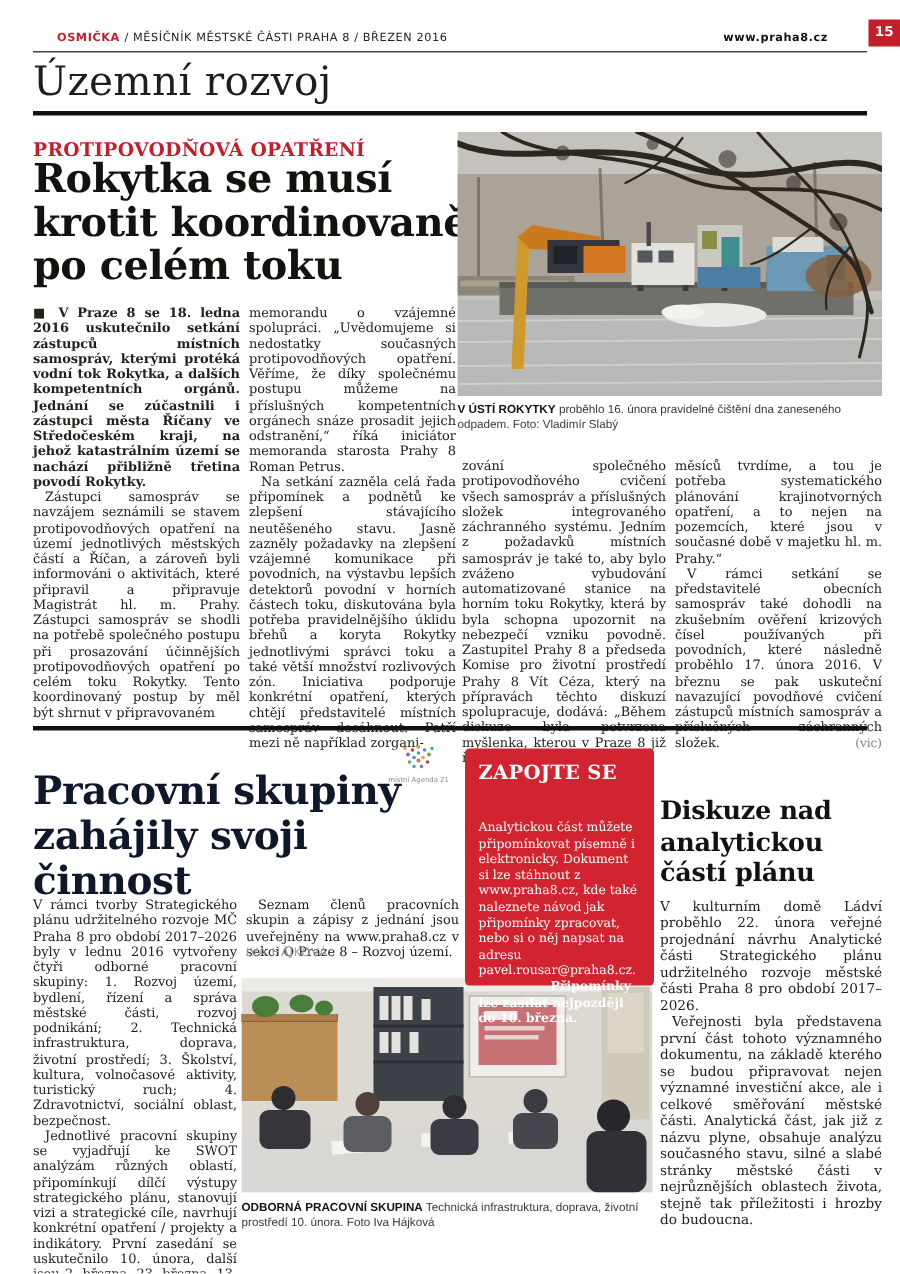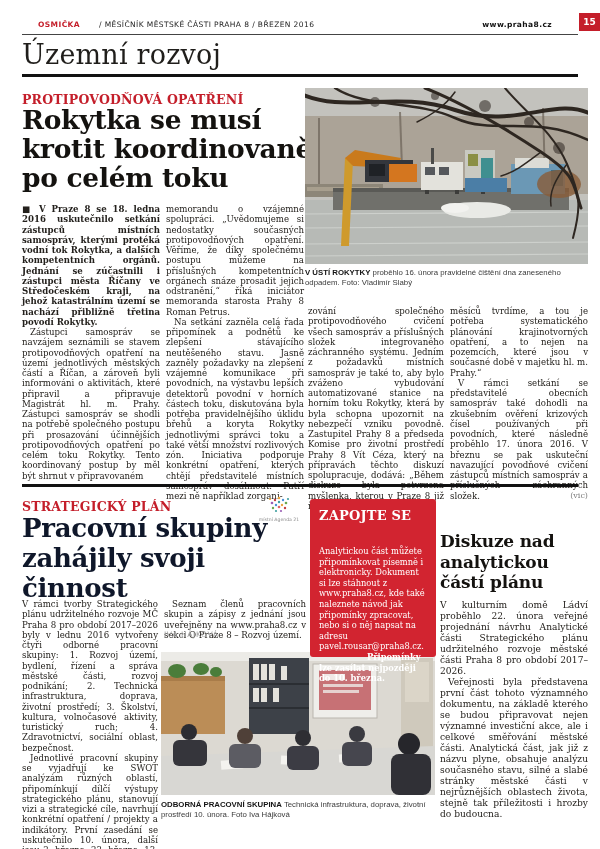--- a/index.html
+++ b/index.html
@@ -11,21 +11,21 @@
   *{margin:0;padding:0;box-sizing:border-box;}
   html,body{background:#ffffff;}
   body{font-family:"DejaVu Serif", serif;color:var(--ink);}
   .page{position:relative;width:600px;height:849px;background:#fff;overflow:hidden;}
 
   
   .mast{position:absolute;left:22px;top:17px;right:22px;height:14px;
         font-family:"DejaVu Sans", sans-serif;font-size:7.5px;letter-spacing:.4px;
         display:flex;align-items:center;}
   .mast .brand{color:var(--accent);font-weight:bold;padding-left:16px;}
-  .mast .rest{color:#222;margin-left:19px;}
+  .mast .rest{color:#222;margin-left:3px;}
   .mast .site{margin-left:auto;font-weight:bold;color:#111;}
   .pagenum{position:absolute;right:0;top:13px;width:21px;height:18px;background:var(--accent);
            color:#fff;font-family:"DejaVu Sans", sans-serif;font-weight:bold;font-size:9px;
            display:flex;align-items:center;justify-content:center;}
   .rule-thin{position:absolute;left:22px;right:22px;top:34px;border-top:1px solid #444;}
   .section-title{position:absolute;left:22px;top:39px;font-family:"DejaVu Serif", serif;
                  font-size:27px;font-weight:normal;color:#201e1b;letter-spacing:.2px;}
   .rule-thick{position:absolute;left:22px;right:22px;top:74px;border-top:3px solid #111;}
 
   .kicker{font-family:"DejaVu Serif", serif;font-weight:bold;color:var(--accent);
@@ -174,21 +174,20 @@
   <div class="body-col" style="left:308px;top:306px;width:136px;">
     <p>zování společného protipovodňového cvičení všech samospráv a příslušných složek integrovaného záchranného systému. Jedním z požadavků místních samospráv je také to, aby bylo zváženo vybudování automatizované stanice na horním toku Rokytky, která by byla schopna upozornit na nebezpečí vzniku povodně. Zastupitel Prahy 8 a předseda Komise pro životní prostředí Prahy 8 Vít Céza, který na přípravách těchto diskuzí spolupracuje, dodává: „Během diskuze byla potvrzena myšlenka, kterou v Praze 8 již řadu</p>
   </div>
   <div class="body-col" style="left:450px;top:306px;width:138px;">
     <p>měsíců tvrdíme, a tou je potřeba systematického plánování krajinotvorných opatření, a to nejen na pozemcích, které jsou v současné době v majetku hl. m. Prahy.“</p>
     <p><span>V rámci setkání se představitelé obecních samospráv také dohodli na zkušebním ověření krizových čísel používaných při povodních, které následně proběhlo 17. února 2016. V březnu se pak uskuteční navazující povodňové cvičení zástupců místních samospráv a příslušných záchranných složek.</span><span class="signoff">(vic)</span></p>
   </div>
 
   <div class="divider"></div>
 
-  <div class="kicker kicker2">STRATEGICKÝ PLÁN</div>
   <div class="agenda">
     <svg width="34" height="22" viewBox="0 0 34 22" aria-hidden="true">
       <g>
         <circle cx="17" cy="4" r="1.3" fill="#e8a33d"></circle>
           <circle cx="21" cy="6" r="1.2" fill="#4a90d9"></circle>
         <circle cx="13" cy="6" r="1.2" fill="#c43f3f"></circle>
           <circle cx="24" cy="9" r="1.3" fill="#6aa84f"></circle>
         <circle cx="10" cy="9" r="1.3" fill="#9a5fb5"></circle>
           <circle cx="17" cy="8" r="1.2" fill="#3fa0a0"></circle>
         <circle cx="20" cy="11" r="1.2" fill="#e8a33d"></circle>

